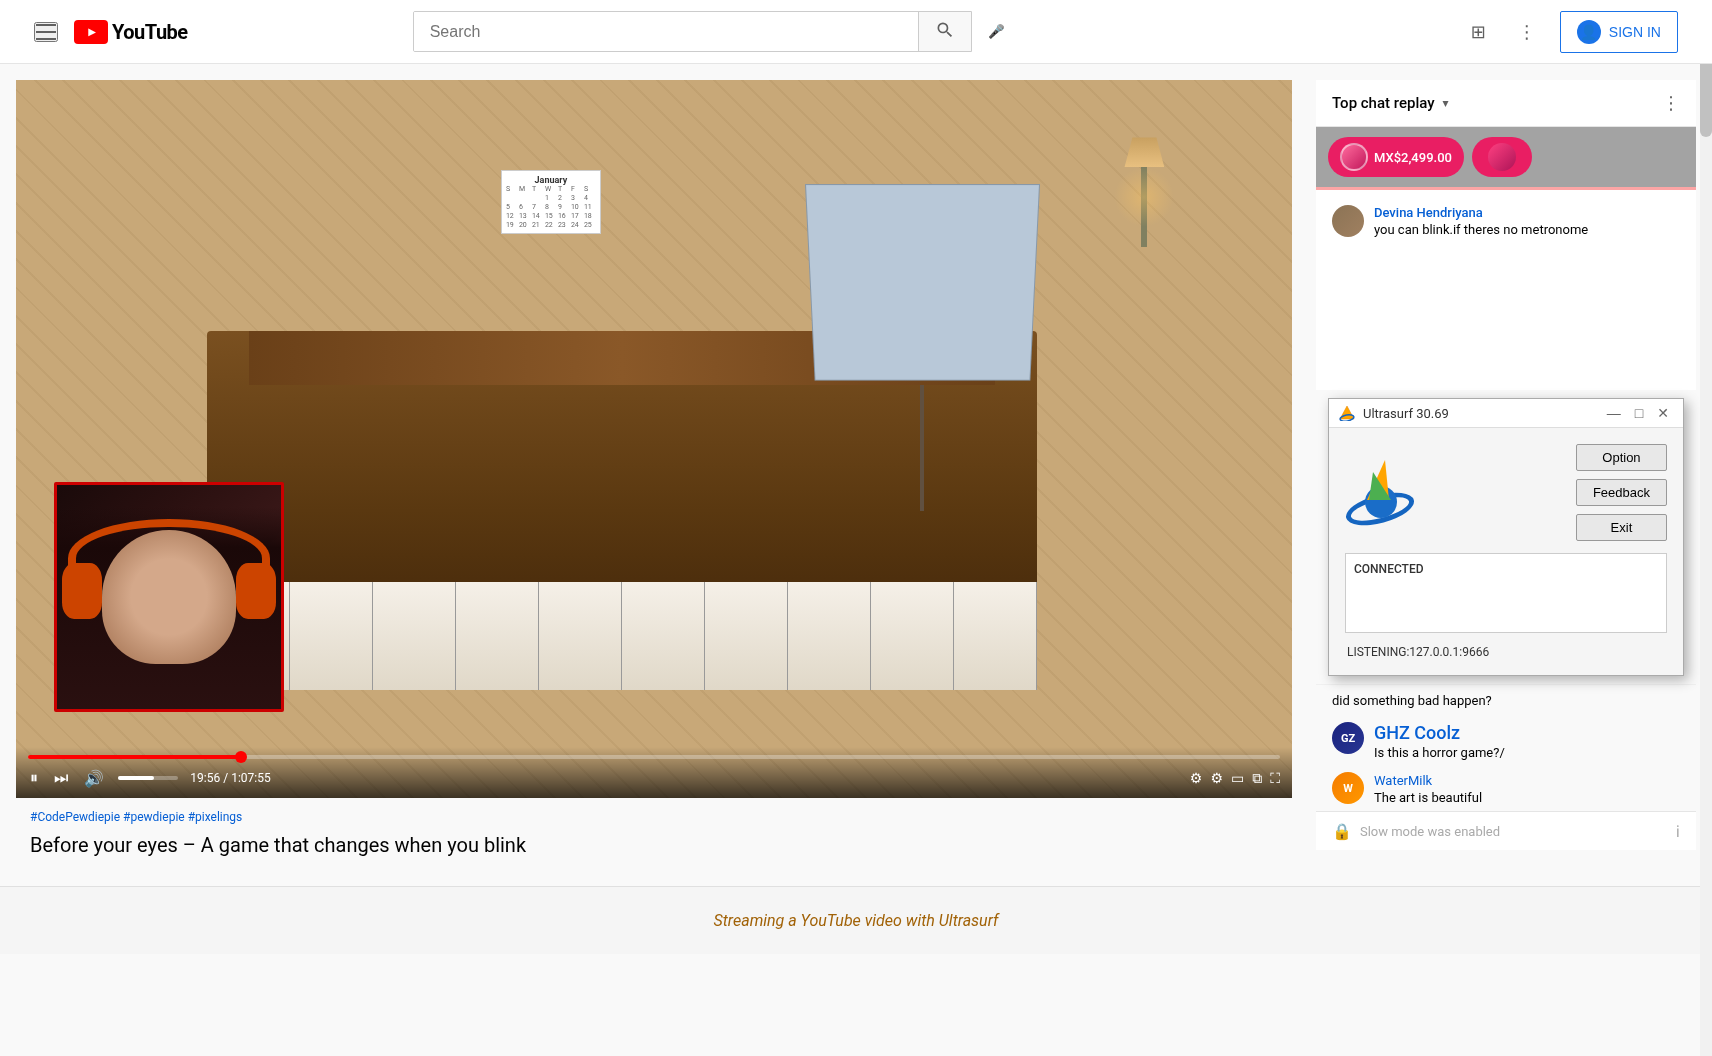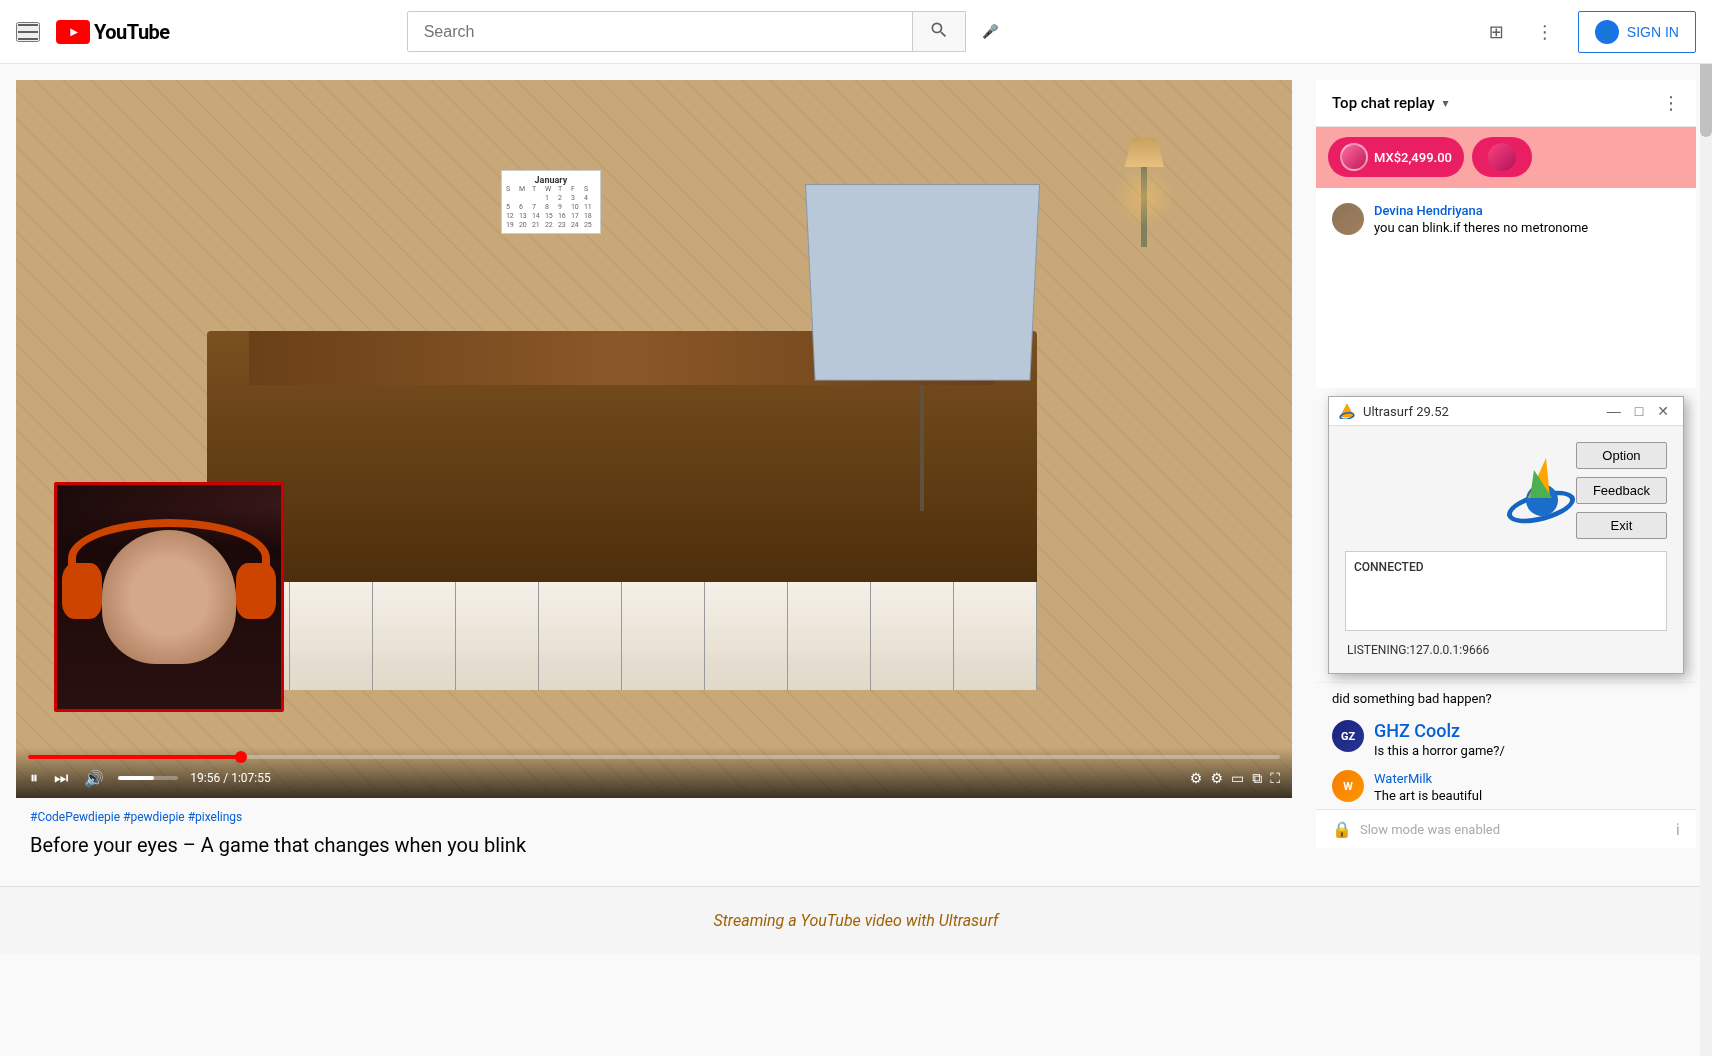--- a/index.html
+++ b/index.html
@@ -1,20 +1,20 @@
 <!DOCTYPE html>
 <html><head>
   <meta charset="utf-8">
   <style>
     * { box-sizing: border-box; margin: 0; padding: 0; }
     body { font-family: 'Roboto', Arial, sans-serif; background: #f9f9f9; color: #030303; font-size: 14px; }
 
     
     .header {
-      display: flex; align-items: center; padding: 0 16px;
+      display: flex; align-items: center; padding: 0 34px;
       height: 64px; background: #fff; border-bottom: 1px solid #e5e5e5;
       position: sticky; top: 0; z-index: 100;
     }
     .header-left { display: flex; align-items: center; gap: 16px; }
     .hamburger { cursor: pointer; display: flex; flex-direction: column; gap: 5px; }
     .hamburger span { display: block; width: 20px; height: 2px; background: #606060; }
     .youtube-logo { display: flex; align-items: center; gap: 4px; text-decoration: none; }
     .yt-icon { background: #ff0000; border-radius: 4px; width: 34px; height: 24px; display: flex; align-items: center; justify-content: center; }
     .yt-icon::after { content: '▶'; color: white; font-size: 10px; margin-left: 2px; }
     .yt-text { font-size: 20px; font-weight: 700; color: #030303; letter-spacing: -0.5px; }
@@ -86,21 +86,21 @@
     .video-title { font-size: 20px; font-weight: 400; color: #030303; line-height: 1.3; }
 
     
     .chat-section { width: 380px; flex-shrink: 0; }
     .chat-header { display: flex; align-items: center; justify-content: space-between; padding: 12px 16px; border-bottom: 1px solid #e5e5e5; background: #fff; }
     .chat-header-left { display: flex; align-items: center; gap: 8px; }
     .chat-title { font-size: 15px; font-weight: 500; color: #030303; }
     .chat-dropdown-icon { color: #606060; font-size: 12px; }
     .chat-more { color: #606060; font-size: 18px; cursor: pointer; background: none; border: none; }
     
-    .superchat-bar { padding: 10px 12px; background: #fca5a5; border-bottom: 1px solid #fca5a5; display: flex; gap: 8px; align-items: center; }
+    .superchat-bar { padding: 10px 12px; background: #a3a3a3; border-bottom: 3px solid #fca5a5; display: flex; gap: 8px; align-items: center; }
     .superchat-pill { display: flex; align-items: center; gap: 6px; background: #e91e63; color: white; border-radius: 20px; padding: 6px 12px; font-size: 13px; font-weight: 500; cursor: pointer; }
     .superchat-avatar { width: 28px; height: 28px; border-radius: 50%; background: linear-gradient(135deg, #ff6b9d, #c2185b); border: 2px solid rgba(255,255,255,0.5); }
     .superchat-amount { font-size: 13px; }
     .superchat-pill-2 { background: #e91e63; border-radius: 20px; padding: 6px 16px; cursor: pointer; }
     .superchat-avatar-2 { width: 28px; height: 28px; border-radius: 50%; background: linear-gradient(135deg, #ff4081, #ad1457); }
     
     .chat-messages { background: #fff; padding: 8px 0; min-height: 200px; }
     .chat-message { display: flex; align-items: center; gap: 10px; padding: 6px 16px; }
     .chat-avatar { width: 32px; height: 32px; border-radius: 50%; flex-shrink: 0; }
     .chat-avatar-divina { background: linear-gradient(135deg, #8b7355, #a08060); }
@@ -110,21 +110,21 @@
 
     
     .ultrasurf-dialog { position: relative; background: #f0f0f0; border: 1px solid #aaa; box-shadow: 4px 4px 12px rgba(0,0,0,0.3); margin: 8px 12px; }
     .dialog-titlebar { display: flex; align-items: center; justify-content: space-between; padding: 6px 10px; background: #fff; border-bottom: 1px solid #ddd; }
     .dialog-title-left { display: flex; align-items: center; gap: 8px; }
     .dialog-icon { width: 16px; height: 16px; }
     .dialog-title-text { font-size: 13px; color: #333; }
     .dialog-controls { display: flex; gap: 6px; }
     .dialog-ctrl-btn { background: none; border: none; cursor: pointer; color: #666; font-size: 14px; padding: 0 4px; }
     .dialog-body { padding: 16px; display: flex; flex-direction: column; align-items: center; gap: 12px; background: #f5f5f5; }
-    .dialog-main-row { display: flex; align-items: center; justify-content: flex-end; width: 100%; }
+    .dialog-main-row { display: flex; align-items: center; justify-content: space-between; width: 100%; }
     .dialog-buttons { display: flex; flex-direction: column; gap: 8px; }
     .dialog-btn { padding: 5px 16px; font-size: 13px; cursor: pointer; border: 1px solid #999; background: #e8e8e8; border-radius: 2px; min-width: 80px; text-align: center; }
     .connected-box { width: 100%; border: 1px solid #ccc; background: white; min-height: 80px; padding: 8px; font-size: 12px; color: #333; font-weight: 500; }
     .listening-text { font-size: 12px; color: #333; align-self: flex-start; padding: 0 2px; }
 
     
     .did-something-row { padding: 8px 16px; color: #030303; font-size: 13px; border-top: 1px solid #f0f0f0; }
     .chat-message-ghz { display: flex; align-items: flex-start; gap: 10px; padding: 6px 16px; }
     .avatar-ghz { width: 32px; height: 32px; border-radius: 50%; background: linear-gradient(135deg, #1a237e, #283593); display: flex; align-items: center; justify-content: center; color: white; font-size: 11px; font-weight: bold; }
     .avatar-wm { width: 32px; height: 32px; border-radius: 50%; background: linear-gradient(135deg, #f57c00, #ff9800); display: flex; align-items: center; justify-content: center; color: white; font-size: 11px; font-weight: bold; }
@@ -332,21 +332,21 @@
     </div>
 
     <div class="ultrasurf-dialog">
       <div class="dialog-titlebar">
         <div class="dialog-title-left">
 
           <svg class="dialog-icon" viewBox="0 0 16 16">
             <polygon points="8,1 15,14 1,14" fill="#ffa500" stroke="#e08000" stroke-width="0.5"></polygon>
             <ellipse cx="8" cy="13" rx="7" ry="3" fill="none" stroke="#1565c0" stroke-width="1.5" transform="rotate(-10 8 13)"></ellipse>
           </svg>
-          <span class="dialog-title-text">Ultrasurf 29.52</span>
+          <span class="dialog-title-text">Ultrasurf 30.69</span>
         </div>
         <div class="dialog-controls">
           <button class="dialog-ctrl-btn">—</button>
           <button class="dialog-ctrl-btn">□</button>
           <button class="dialog-ctrl-btn">✕</button>
         </div>
       </div>
       <div class="dialog-body">
         <div class="dialog-main-row">
 

